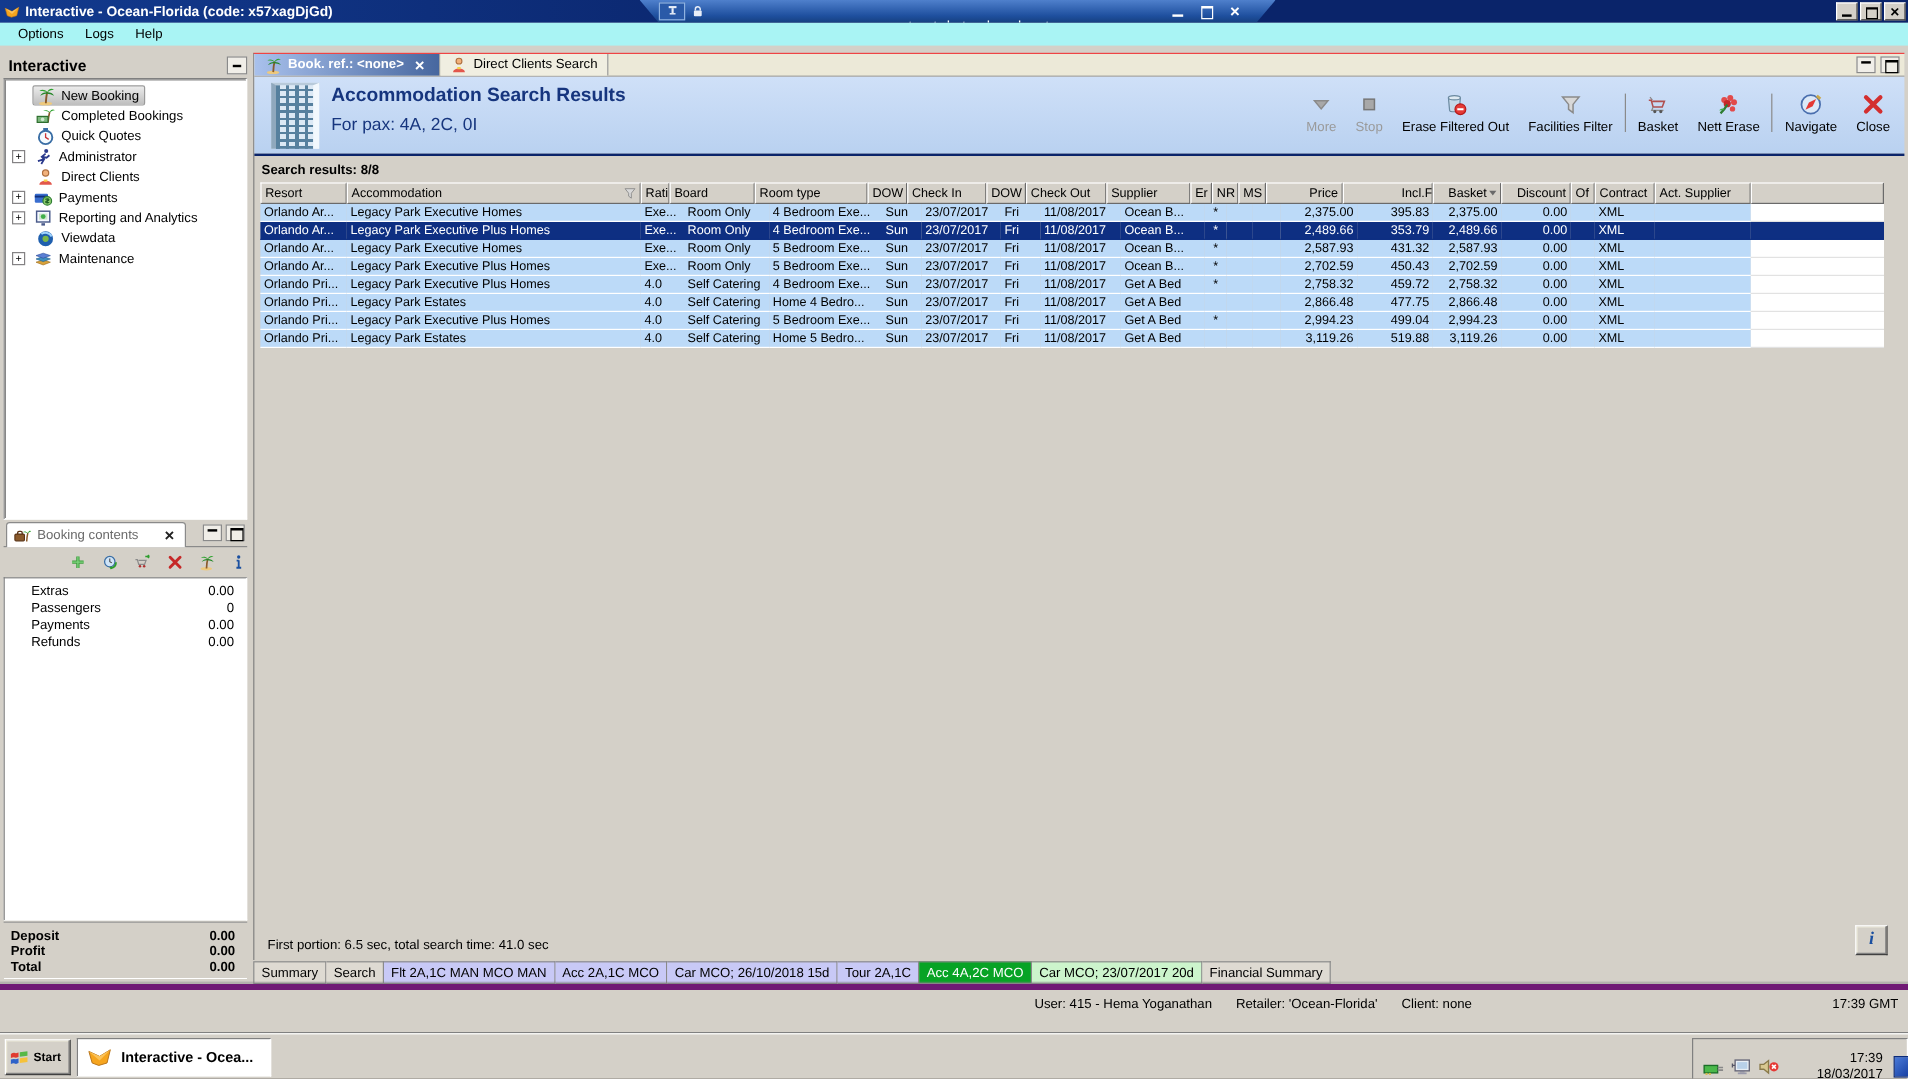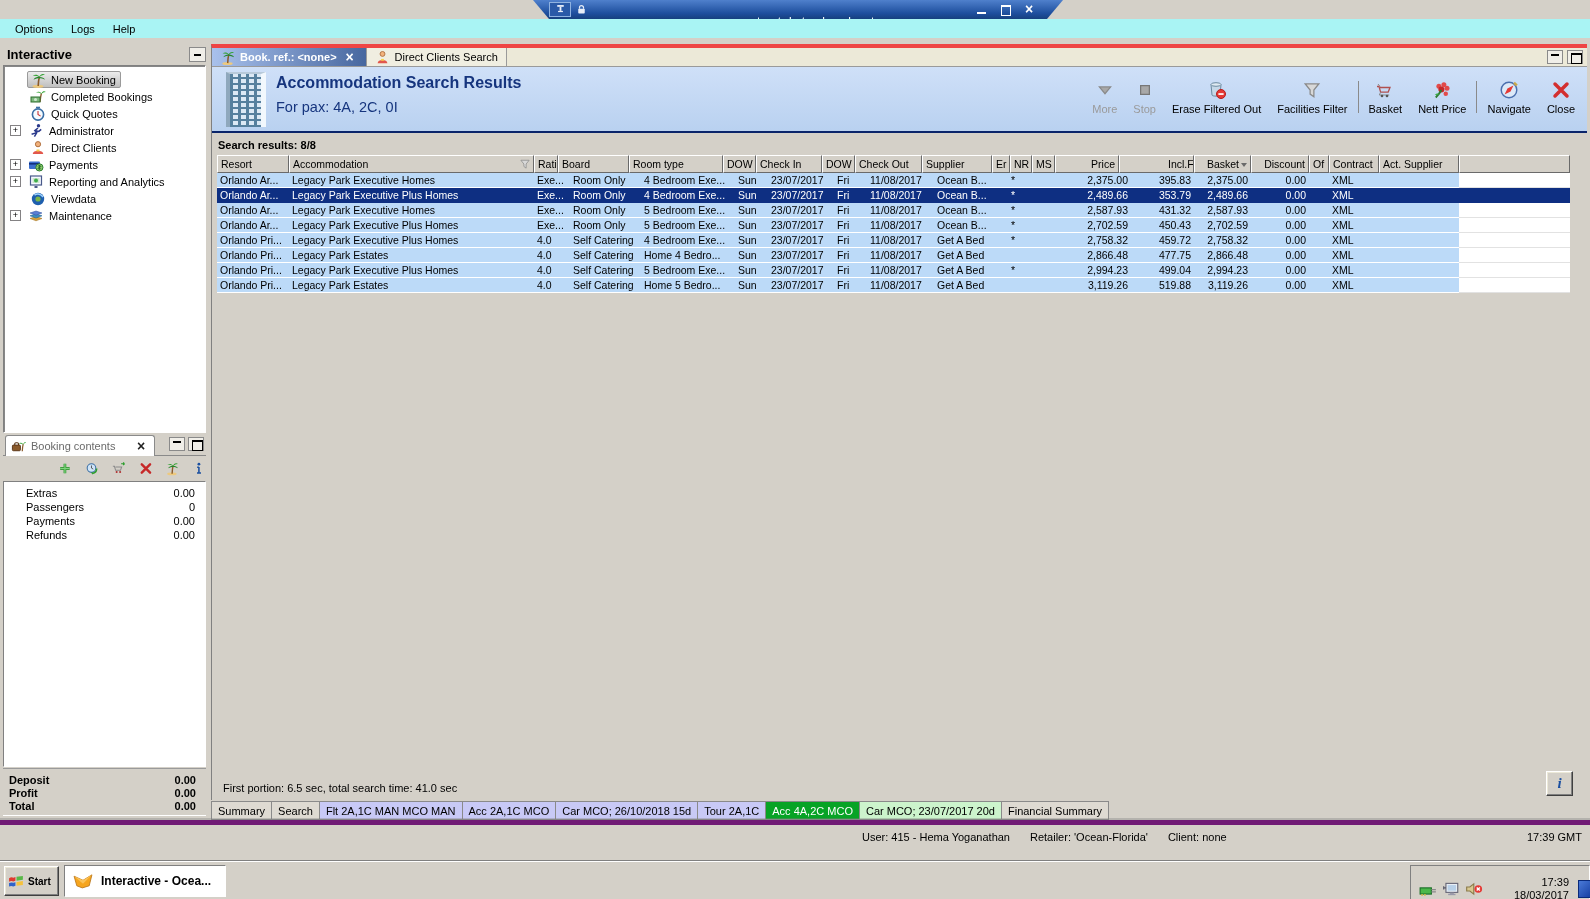--- a/index.html
+++ b/index.html
@@ -64,21 +64,21 @@
   .pg-max::after { content:""; position:absolute; left:3px; top:2px; width:9px; height:8px; border:1px solid #000; border-top-width:2px; }
   .bk-toolbar { position:absolute; left:0; right:2px; top:413px; height:23px; display:flex; align-items:center; justify-content:center; gap:13px; padding-left:55px; }
   .bk-toolbar .ic { width:17px; height:17px; }
   .bk-list { position:absolute; left:0; right:2px; top:437px; bottom:49px; background:#fff; border:1px solid; border-color:#808080 #fff #fff #808080; padding-top:4px; }
   .bk-row { display:flex; padding:1px 10px 1px 22px; }
   .bk-row .v { margin-left:auto; }
   .bk-summary { position:absolute; left:0; right:2px; bottom:0; height:48px; border-top:1px solid #9a9a9a; box-shadow:0 -1px 0 #fff inset; font-weight:bold; padding:5px 10px 0 6px; }
   .bk-summary .bk-row { padding:0 0 1px 0; }
 
   
-  .content { position:absolute; left:211px; top:44px; width:1376px; height:756px; background:#d4d0c8; border-left:1px solid #808080; border-top:4px solid #ef4444; }
+  .content { position:absolute; left:211px; top:44px; width:1376px; height:756px; background:#d4d0c8; border-left:1px solid #808080; border-top:1px solid #ef4444; }
   .tabstrip { position:absolute; left:0; top:0; right:0; height:19px; background:#ece9d8; border-bottom:1px solid #9a9a9a; display:flex; }
   .tab { display:flex; align-items:center; gap:5px; padding:0 8px; border-right:1px solid #9a9a9a; background:#f0eee1; }
   .tab .ic { width:15px; height:15px; }
   .tab.active { background:linear-gradient(90deg,#a9c1ec,#47679f); color:#fff; font-weight:bold; }
   .tab-x { width:13px; height:13px; position:relative; margin-left:3px; }
   .tab-x::after { content:"×"; position:absolute; left:1px; top:-2px; font-size:14px; font-weight:bold; color:#fff; }
   .panelbtns { position:absolute; right:4px; top:2px; display:flex; gap:4px; }
 
   .band { position:absolute; left:0; top:19px; right:0; height:66px; background:linear-gradient(180deg,#cfe0f8,#b9d1f0); border-bottom:2px solid #0a246a; }
   .building { position:absolute; left:14px; top:5px; width:40px; height:55px;
@@ -140,20 +140,34 @@
   .tray-partial { width:16px; height:18px; background:linear-gradient(135deg,#4a7ad8,#123a9e); border:1px solid #0a2a7a; margin-right:-5px; flex:none; }
 
   .ic { display:inline-block; }
   .ic svg { width:100%; height:100%; display:block; }
 </style>
 </head>
 <body>
 
 <div id="screen">
 
+  <div class="titlebar">
+    <span class="ic">
+        <svg viewBox="0 0 16 16">
+          <path d="M1.5 4.5 L8 7.5 L14.5 3.5 L12.5 11.5 L7.5 13 L3.5 11.5 Z" fill="#f6a51e" stroke="#b8741a" stroke-width=".6"></path>
+          <path d="M1.5 4.5 L8 7.5 L14.5 3.5 L8 10 Z" fill="#fbc35a"></path>
+        </svg>
+      </span>
+    <span class="title">Interactive - Ocean-Florida (code: x57xagDjGd)</span>
+    <div class="winbtns">
+      <span class="winbtn g-min"></span>
+      <span class="winbtn g-rest"></span>
+      <span class="winbtn g-close"></span>
+    </div>
+  </div>
 
   <div class="rdpbar">
     <span class="rdp-pin">
         <span class="ic">
           <svg viewBox="0 0 16 16">
             <rect x="4" y="2.5" width="8" height="2.2" fill="#e8eef8"></rect>
             <rect x="6.9" y="4.7" width="2.2" height="5" fill="#e8eef8"></rect>
             <rect x="5" y="9.7" width="6" height="1.5" fill="#e8eef8"></rect>
           </svg>
         </span>
@@ -506,21 +520,21 @@
                   <circle cx="5.5" cy="5" r="2" fill="#e24a4a"></circle>
                   <circle cx="9.5" cy="3.8" r="2" fill="#e24a4a"></circle>
                   <circle cx="12" cy="6.5" r="2" fill="#e24a4a"></circle>
                   <circle cx="7.5" cy="7.5" r="2.4" fill="#c62828"></circle>
                   <path d="M7.5 8 C6 11 4.5 12.5 3 14" stroke="#2e7d32" stroke-width="1.5" fill="none"></path>
                   <path d="M5.5 11 C4 10.5 3 11 2.2 12 C3.5 12 4.5 12 5.2 11.6 Z" fill="#3fae4a"></path>
                   <circle cx="11" cy="11" r="1.8" fill="#e24a4a"></circle>
                 </svg>
               </span>
             </span>
-            <span class="tlbl">Nett Price</span>
+            <span class="tlbl">Nett Erase</span>
           </div>
           <span class="tsep"></span>
           <div class="tool">
             <span class="ticon">
               <span class="ic">
                 <svg viewBox="0 0 18 18">
                   <circle cx="9" cy="9" r="7" fill="#dce9f8" stroke="#4a6fae" stroke-width="1.3"></circle>
                   <path d="M5 13 L7.6 7.6 L13 5 L10.4 10.4 Z" fill="#e53935"></path>
                   <path d="M13.5 2.5l2.6 2.3" stroke="#caa84a" stroke-width="2.2"></path>
                 </svg>

